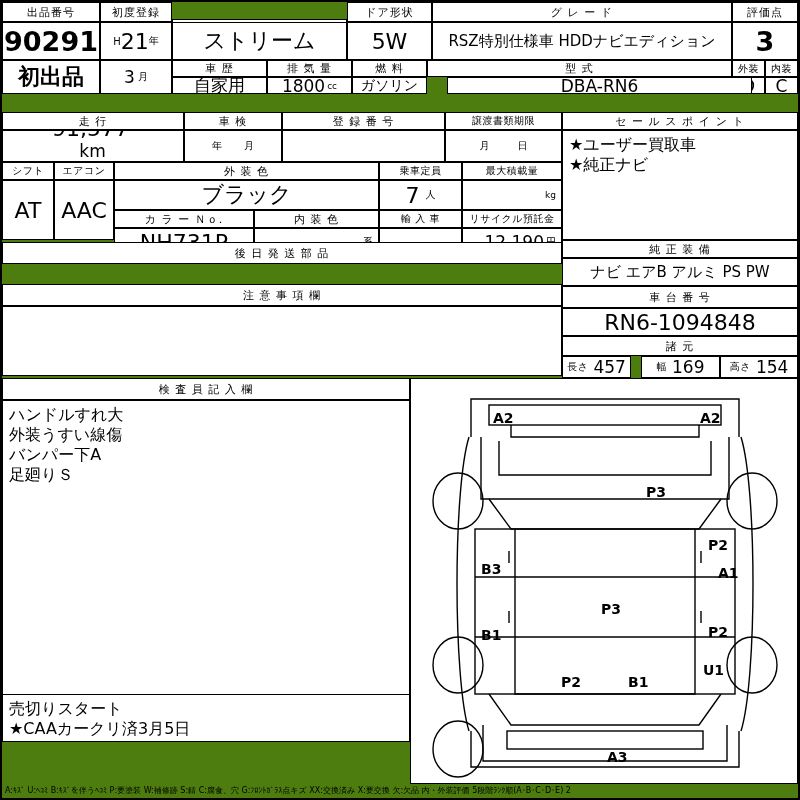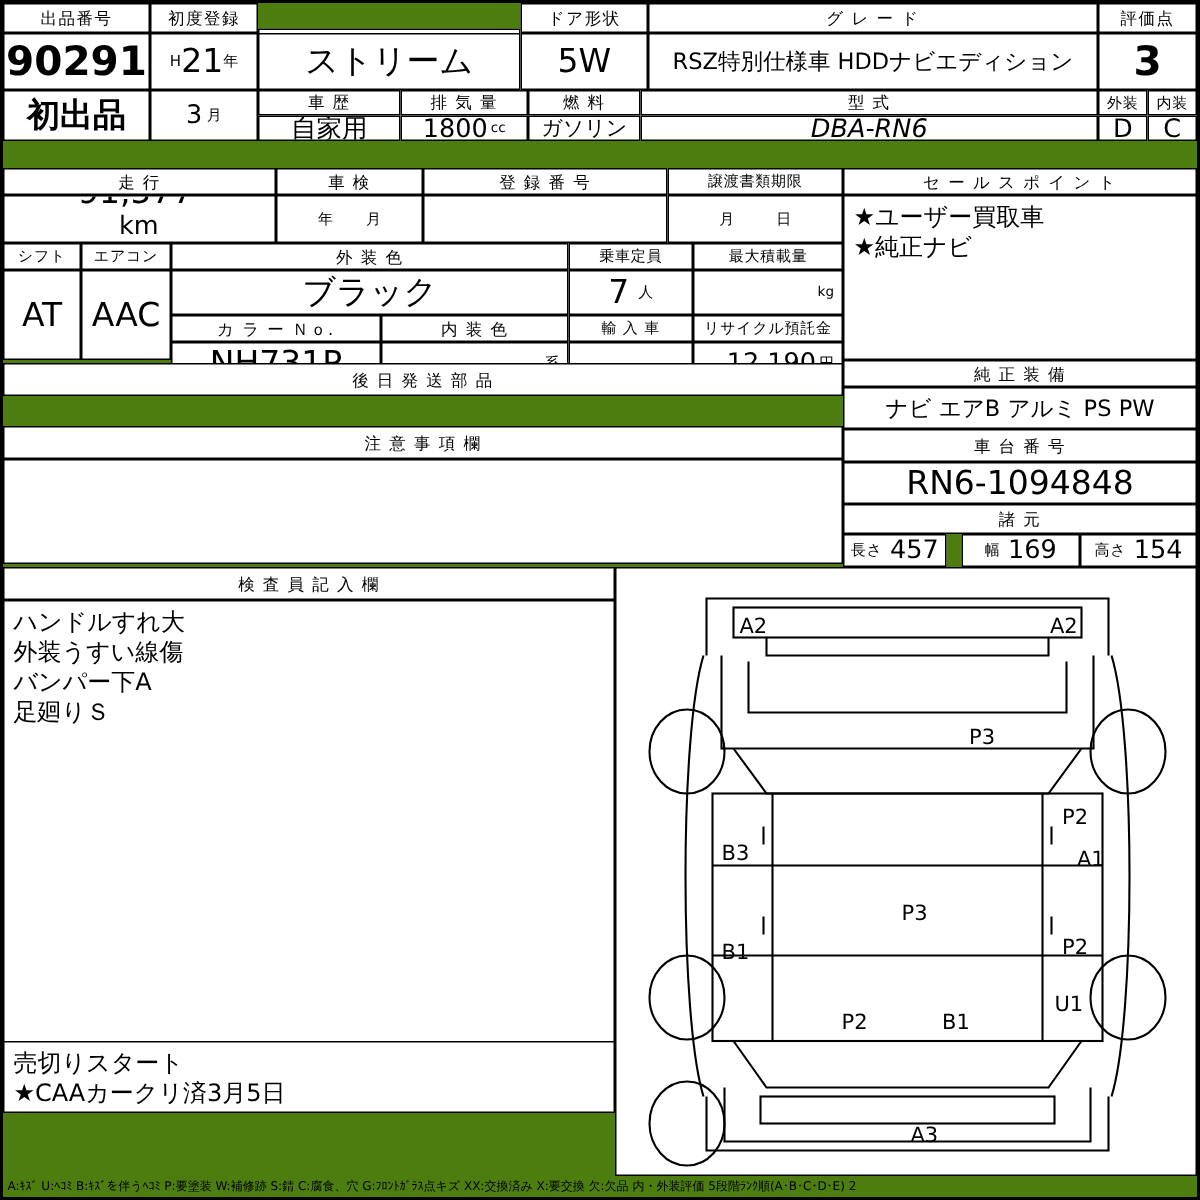--- a/index.html
+++ b/index.html
@@ -69,21 +69,21 @@
   
   .diagram {
     position: absolute;
     border: 1px solid #000;
     background: #fff;
   }
   .dg-svg { position: absolute; left: 0; top: 0; }
   .dmark {
     position: absolute;
     font-size: 14px;
-    font-weight: normal;
+    font-weight: bold;
     color: #000;
   }
 </style>
 </head>
 <body>
 
 <div class="sheet">
 
   <div class="cell lbl" style="left:0;top:0;width:98px;height:20px;">出品番号</div>
   <div class="cell val-xl" style="left:0;top:20px;width:98px;height:38px;">90291</div>
@@ -122,21 +122,21 @@
   <div class="cell lbl" style="left:265px;top:58px;width:85px;height:17px;">排 気 量</div>
   <div class="cell" style="left:265px;top:75px;width:85px;height:17px;">
     <span class="val">1800</span>
     <span class="vsmall" style="margin-left:2px">cc</span>
   </div>
 
   <div class="cell lbl" style="left:350px;top:58px;width:75px;height:17px;">燃 料</div>
   <div class="cell val" style="left:350px;top:75px;width:75px;height:17px;font-size:14px;">ガソリン</div>
 
   <div class="cell lbl" style="left:425px;top:58px;width:305px;height:17px;">型 式</div>
-  <div class="cell val" style="left:425px;top:75px;width:305px;height:17px;font-style:italic;">DBA-RN6</div>
+  <div class="cell val" style="left:445px;top:75px;width:305px;height:17px;">DBA-RN6</div>
 
   <div class="cell lbl" style="left:0;top:110px;width:182px;height:18px;">走 行</div>
   <div class="cell right" style="left:0;top:128px;width:182px;height:32px;flex-direction:column;">
     <span class="val-lg">91,577</span>
     <span class="val" style="margin-left:4px">km</span>
   </div>
 
   <div class="cell lbl" style="left:182px;top:110px;width:98px;height:18px;">車 検</div>
   <div class="cell" style="left:182px;top:128px;width:98px;height:32px;">
     <span class="sub" style="margin-right:22px">年</span>

